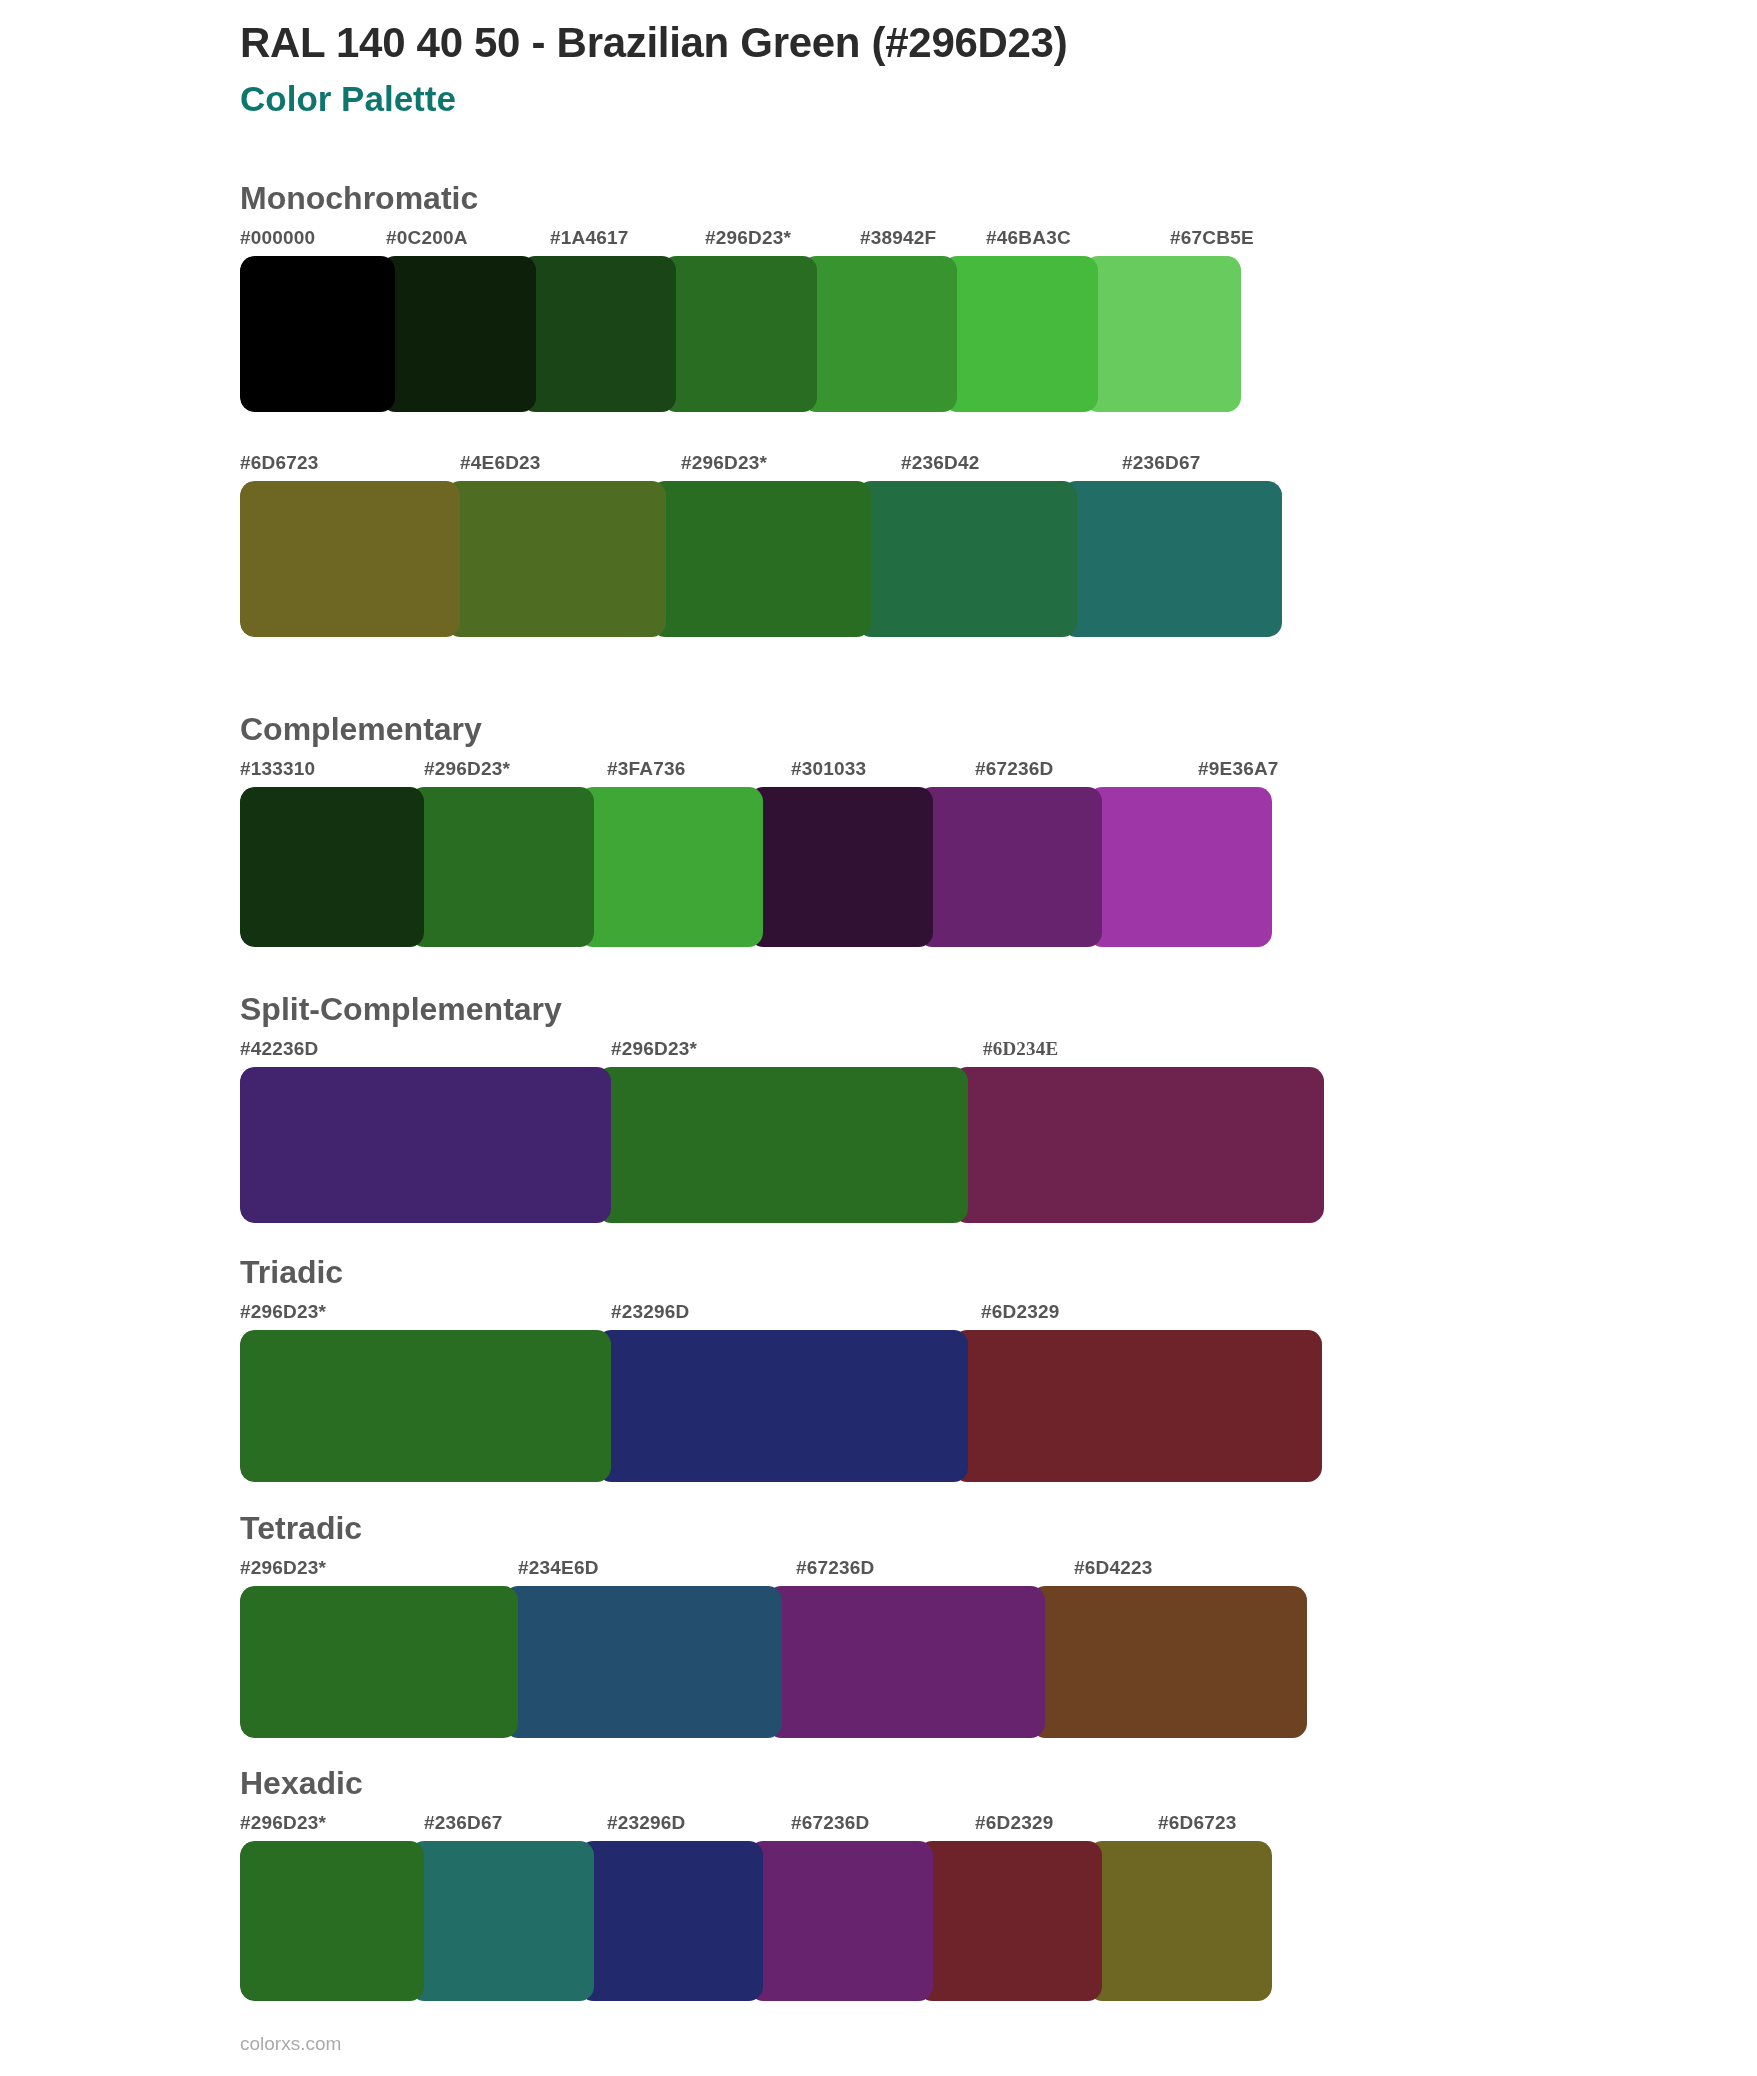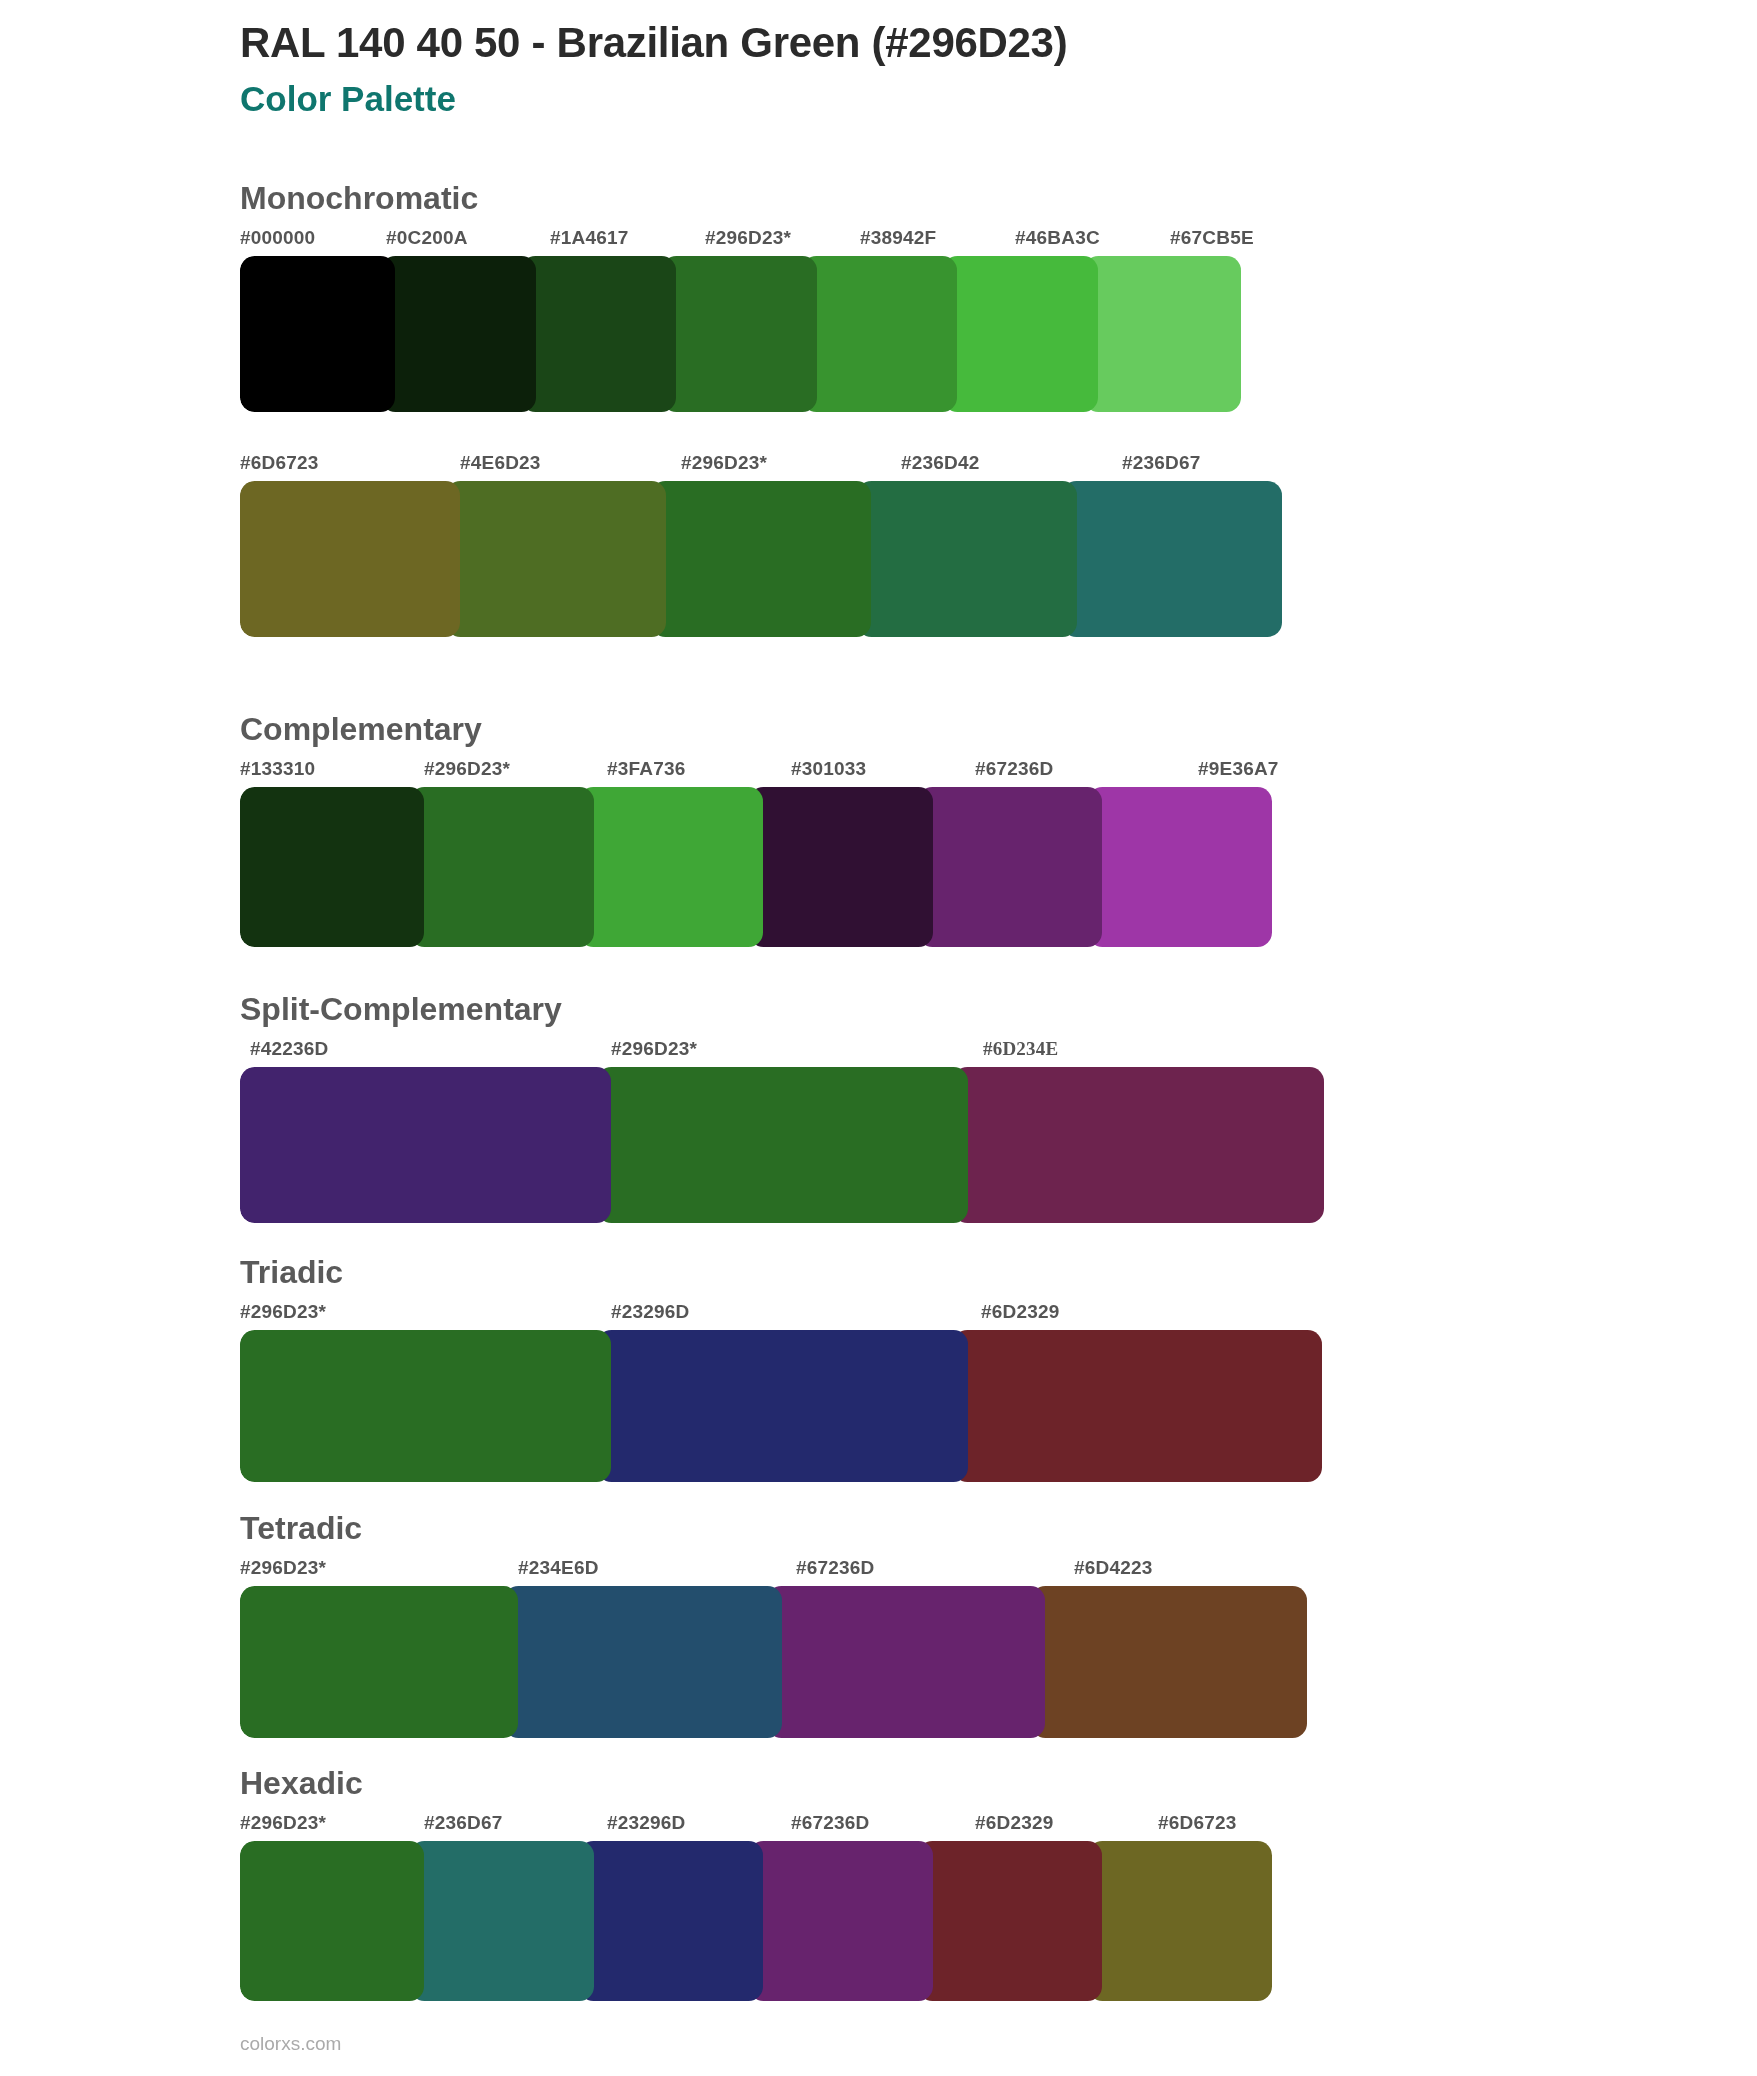--- a/index.html
+++ b/index.html
@@ -107,21 +107,21 @@
 
   <div id="sections-container">
       <div class="section" style="top: 182px;">
         <div class="section-title">Monochromatic</div>
         <div class="labels-row">
           <div class="hex-label" style="left: 0px;">#000000</div>
           <div class="hex-label" style="left: 146px;">#0C200A</div>
           <div class="hex-label" style="left: 310px;">#1A4617</div>
           <div class="hex-label" style="left: 465px;">#296D23*</div>
           <div class="hex-label" style="left: 620px;">#38942F</div>
-          <div class="hex-label" style="left: 775px;">#46BA3C</div>
+          <div class="hex-label" style="left: 746px;">#46BA3C</div>
           <div class="hex-label" style="left: 930px;">#67CB5E</div>
         </div>
         <div class="swatch-row" style="height: 156px; width: 1086px;">
           <div class="swatch" title="#000000" style="width: 155px; background: rgb(0, 0, 0); z-index: 7;"></div>
           <div class="swatch" title="#0C200A" style="width: 155px; background: rgb(12, 32, 10); z-index: 6;"></div>
           <div class="swatch" title="#1A4617" style="width: 155px; background: rgb(26, 70, 23); z-index: 5;"></div>
           <div class="swatch" title="#296D23*" style="width: 155px; background: rgb(41, 109, 35); z-index: 4;"></div>
           <div class="swatch" title="#38942F" style="width: 155px; background: rgb(56, 148, 47); z-index: 3;"></div>
           <div class="swatch" title="#46BA3C" style="width: 155px; background: rgb(70, 186, 60); z-index: 2;"></div>
           <div class="swatch" title="#67CB5E" style="width: 157px; background: rgb(103, 203, 94); z-index: 1;"></div>
@@ -158,21 +158,21 @@
           <div class="swatch" title="#296D23*" style="width: 184px; background: rgb(41, 109, 35); z-index: 5;"></div>
           <div class="swatch" title="#3FA736" style="width: 184px; background: rgb(63, 167, 54); z-index: 4;"></div>
           <div class="swatch" title="#301033" style="width: 184px; background: rgb(48, 16, 51); z-index: 3;"></div>
           <div class="swatch" title="#67236D" style="width: 184px; background: rgb(103, 35, 109); z-index: 2;"></div>
           <div class="swatch" title="#9E36A7" style="width: 184px; background: rgb(158, 54, 167); z-index: 1;"></div>
         </div>
       </div>
       <div class="section" style="top: 993px;">
         <div class="section-title">Split-Complementary</div>
         <div class="labels-row">
-          <div class="hex-label" style="left: 10px;">#42236D</div>
+          <div class="hex-label" style="left: 0px;">#42236D</div>
           <div class="hex-label" style="left: 371px;">#296D23*</div>
           <div class="hex-label" style="left: 743px; font-family: Liberation Serif, serif;">#6D234E</div>
         </div>
         <div class="swatch-row" style="height: 156px; width: 1114px;">
           <div class="swatch" title="#42236D" style="width: 371px; background: rgb(66, 35, 109); z-index: 3;"></div>
           <div class="swatch" title="#296D23*" style="width: 371px; background: rgb(41, 109, 35); z-index: 2;"></div>
           <div class="swatch" title="#6D234E" style="width: 371px; background: rgb(109, 35, 78); z-index: 1;"></div>
         </div>
       </div>
       <div class="section" style="top: 1256px;">

